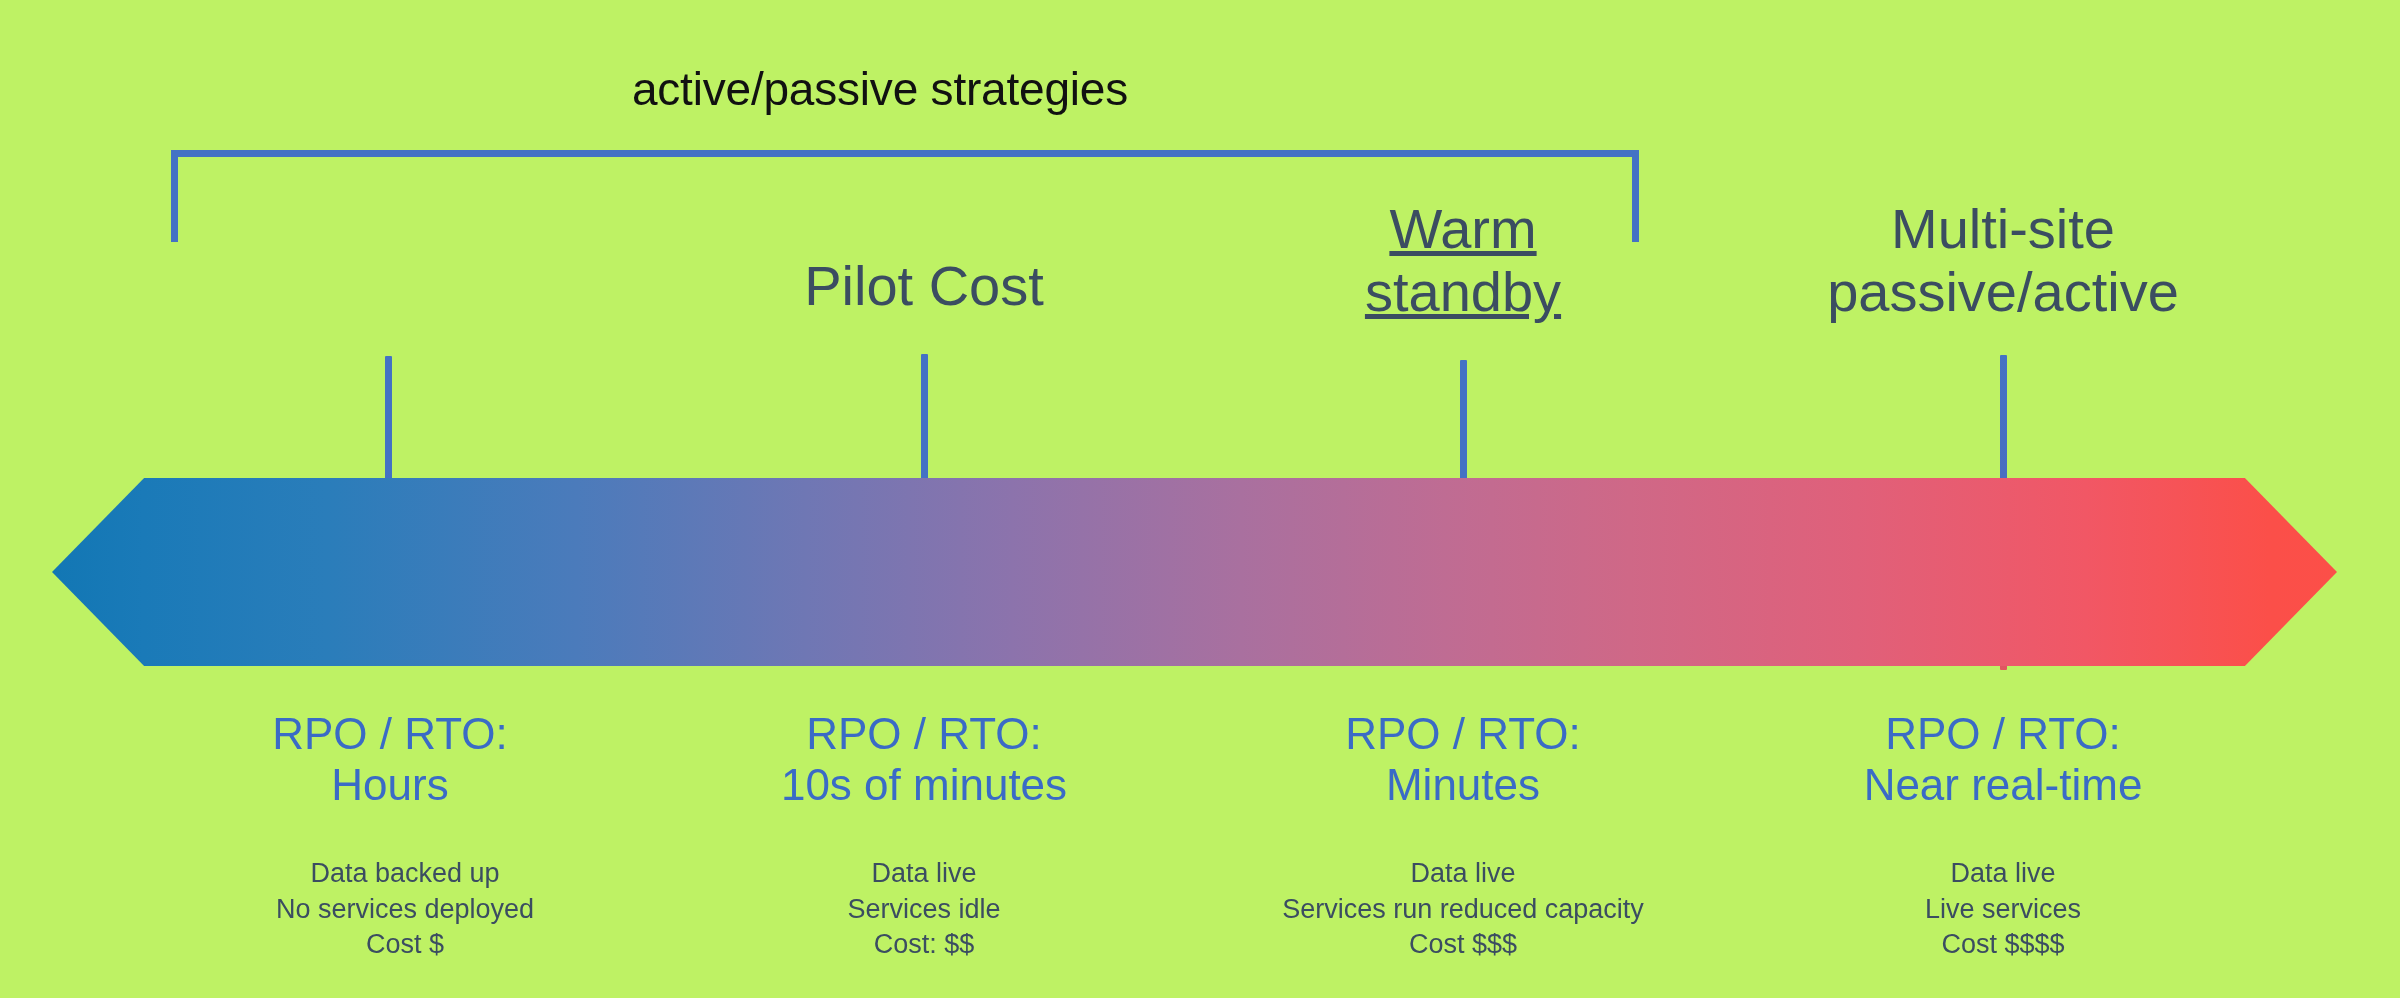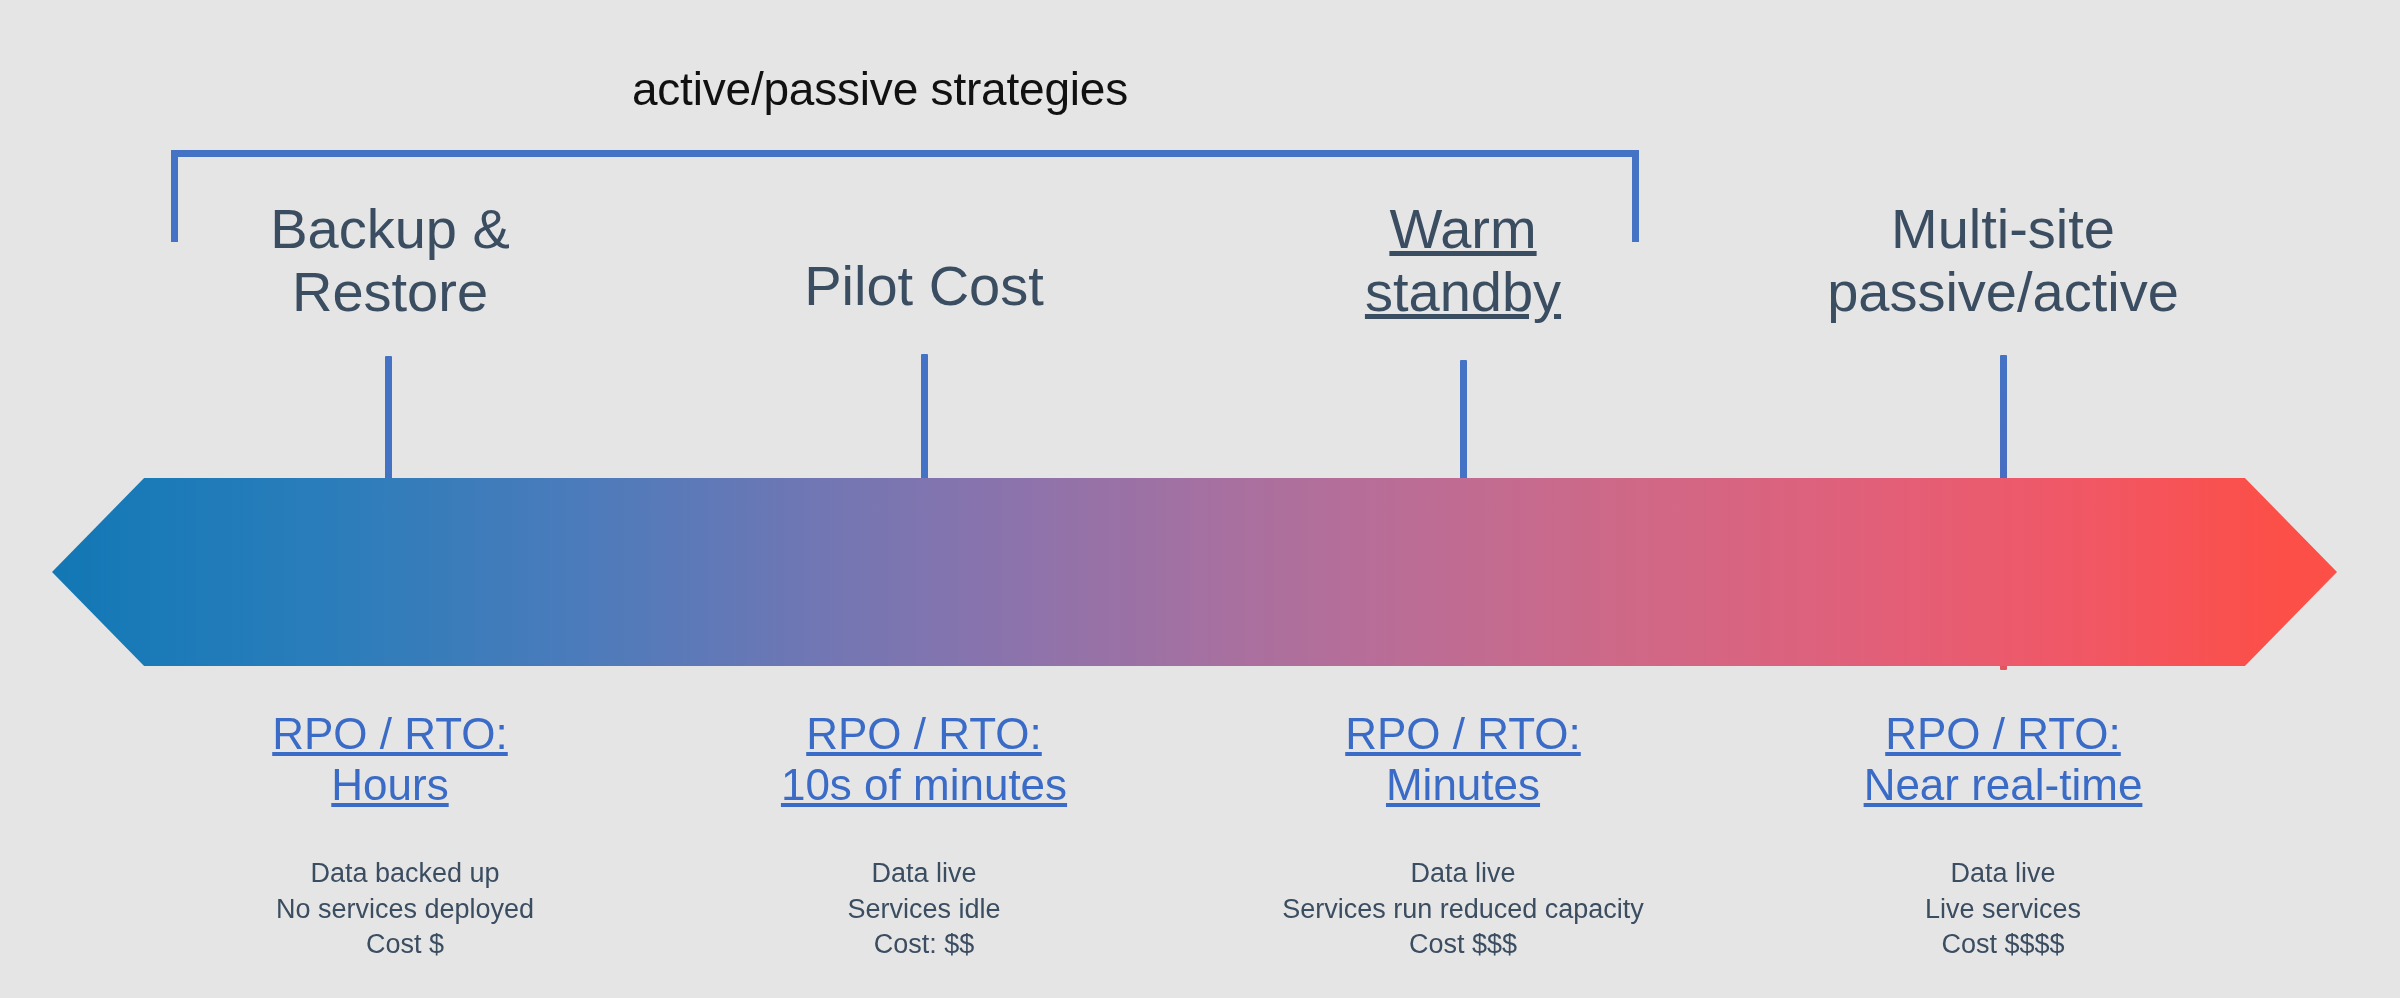--- a/index.html
+++ b/index.html
@@ -10,21 +10,21 @@
   }
   body {
     font-family: "Liberation Sans", sans-serif;
     -webkit-font-smoothing: antialiased;
   }
 
   #canvas {
     position: relative;
     width: 2400px;
     height: 998px;
-    background: #e5e5e5;
+    background: #bef264;
     overflow: hidden;
   }
 
   
   .caption {
     position: absolute;
     left: 0;
     top: 62px;
     width: 1760px;
     text-align: center;
@@ -101,21 +101,20 @@
 
   
   .rpo {
     position: absolute;
     top: 708px;
     text-align: center;
     font-size: 44px;
     line-height: 1.16;
     color: #3a6bc6;
     white-space: pre-line;
-    text-decoration: underline;
   }
 
   
   .desc {
     position: absolute;
     top: 856px;
     text-align: center;
     font-size: 27px;
     line-height: 1.32;
     color: #3b4d61;
@@ -124,22 +123,20 @@
 </style>
 </head>
 <body>
 
 <div id="canvas">
 
   <div class="caption">active/passive strategies</div>
 
   <div class="bracket"></div>
 
-  <div class="heading" style="left:120px; width:540px;">Backup &amp;
-Restore</div>
 
   <div class="heading" style="left:654px; width:540px; top:255px;">Pilot Cost</div>
 
   <div class="heading" style="left:1193px; width:540px;text-decoration:underline;">Warm
 standby</div>
 
   <div class="heading" style="left:1733px; width:540px;">Multi-site
 passive/active</div>
 
   <div class="connector fade-1" style="left:385px; top:356px; height:168px;"></div>

